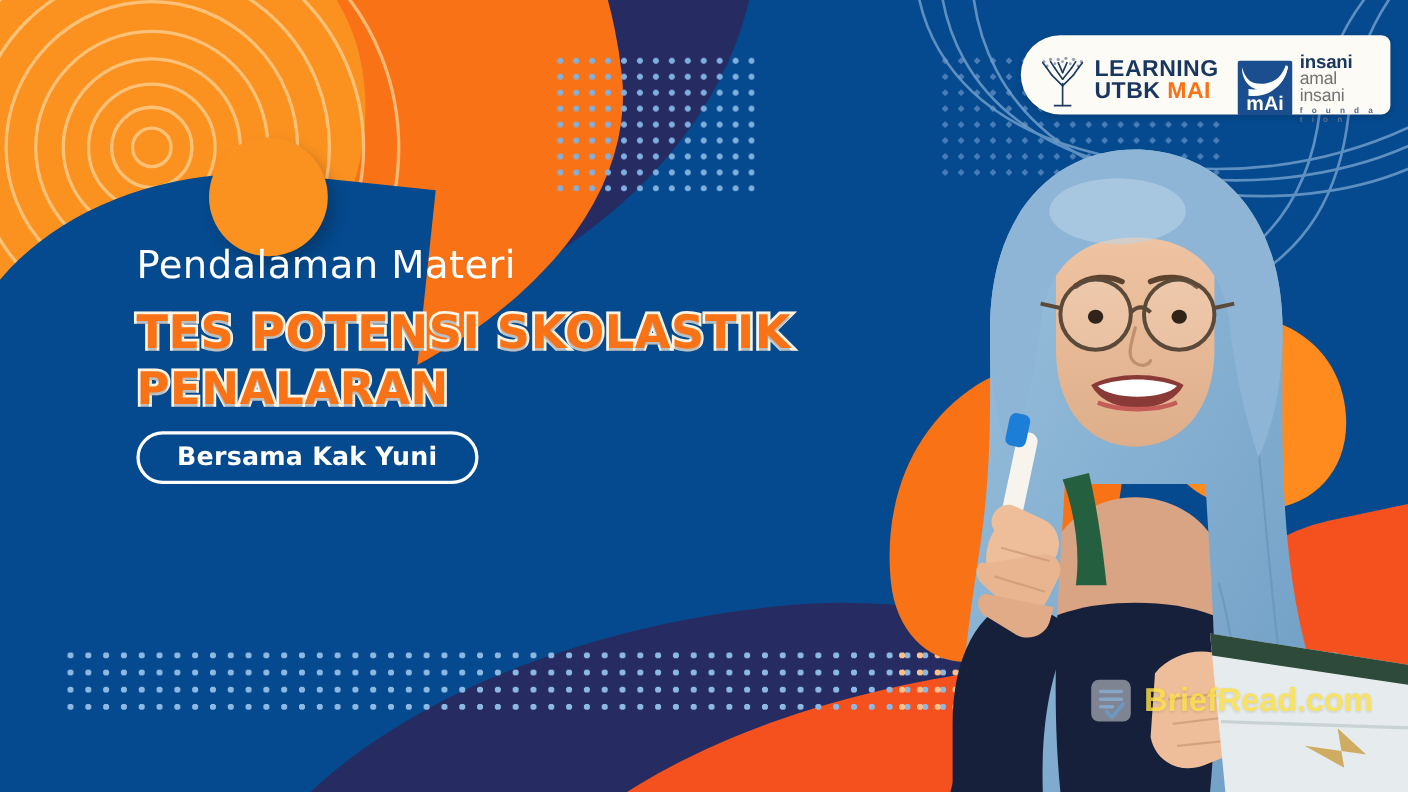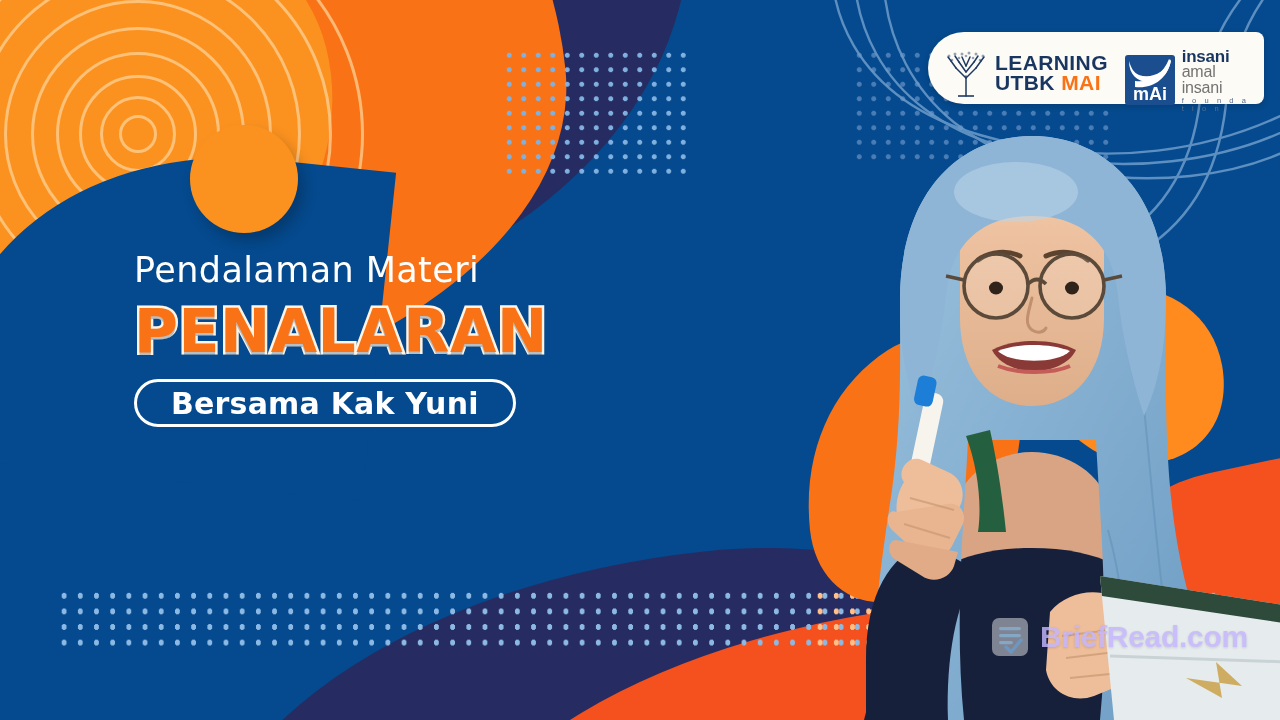--- a/index.html
+++ b/index.html
@@ -137,64 +137,64 @@
   .lc-text{line-height:.96;}
   .lc-l1{font-size:21px;font-weight:bold;color:#18365F;letter-spacing:.4px;}
   .lc-l2{font-size:21px;font-weight:bold;color:#18365F;letter-spacing:.4px;}
   .lc-l2 .mai{color:#F97316;}
   .divider{width:1px;height:46px;background:transparent;margin:0 8px;}
   .mai-lockup{display:flex;align-items:center;gap:7px;}
   .mai-mark{width:50px;height:50px;flex:0 0 50px;}
   .mai-text{line-height:1.0;}
   .mai-t1{font-size:17px;font-weight:bold;color:#18365F;letter-spacing:-.2px;}
   .mai-t2{font-size:16px;color:#737373;letter-spacing:-.2px;margin-top:-1px;}
-  .mai-t3{font-size:7.5px;color:#5A6E8A;letter-spacing:3.1px;margin-top:1px;}
-
-  
-  .copy{position:absolute;left:134px;top:222px;width:660px;margin-top:28px;}
+  .mai-t3{font-size:7.5px;color:#5A6E8A;letter-spacing:3.1px;margin-top:1px;font-weight:bold;}
+
+  
+  .copy{position:absolute;left:124px;top:222px;width:660px;}
   .sub1,.sub2{
     color:#FFFFFF;font-size:35px;font-weight:300;
     letter-spacing:.4px;line-height:1.18;
     font-family:"DejaVu Sans", sans-serif;
     font-weight:400;
   }
   .sub2{margin-top:2px;}
 
   .hl{
     font-family:"DejaVu Sans", sans-serif;
     font-weight:bold;
     color:#F97316;
     letter-spacing:.5px;
     line-height:1;
     -webkit-text-stroke:5px #FFF4E4;
     paint-order:stroke fill;
     text-shadow:0 3px 0 rgba(3,50,100,.28);
   }
   .hl1{font-size:42px;margin-top:18px;}
-  .hl2{font-size:60px;margin-top:10px;}
+  .hl2{font-size:41px;margin-top:10px;}
   .hl3{font-size:60px;margin-top:8px;}
 
   .pill{
     margin-top:18px;
     display:inline-flex;align-items:center;justify-content:center;
     height:48px;padding:0 34px;
     border:3px solid #FFFFFF;border-radius:26px;
-    color:#FFFFFF;font-size:30px;font-weight:bold;
+    color:#FFFFFF;font-size:23px;font-weight:bold;
     font-family:"DejaVu Sans", sans-serif;
     letter-spacing:.2px;
   }
 
   
   .watermark{
     position:absolute;left:990px;top:616px;
     display:flex;align-items:center;gap:10px;
     opacity:.82;
   }
   .wm-text{
-    color:#c4b5fd;font-size:30px;font-weight:bold;
+    color:#fde047;font-size:30px;font-weight:bold;
     font-family:"Liberation Sans", sans-serif;
     letter-spacing:-.3px;
     text-shadow:0 1px 3px rgba(0,0,0,.18);
   }
 </style>
 </head>
 <body>
 
 <div class="stage">
 
@@ -387,20 +387,21 @@
       <div class="mai-text">
         <div class="mai-t1">insani</div>
         <div class="mai-t2">amal insani</div>
         <div class="mai-t3">f o u n d a t i o n</div>
       </div>
     </div>
   </div>
 
   <div class="copy">
     <div class="sub1">Pendalaman Materi</div>
+    <div class="hl hl1">TES POTENSI SKOLASTIK</div>
     <div class="hl hl2">PENALARAN</div>
     <div>
       <div class="pill">Bersama Kak Yuni</div>
     </div>
   </div>
 
   <div class="watermark">
     <svg width="40" height="42" viewBox="0 0 40 42">
       <rect x="2" y="2" width="36" height="38" rx="7" fill="#FFFFFF" opacity=".55"></rect>
       <g fill="#9FC4E4">

